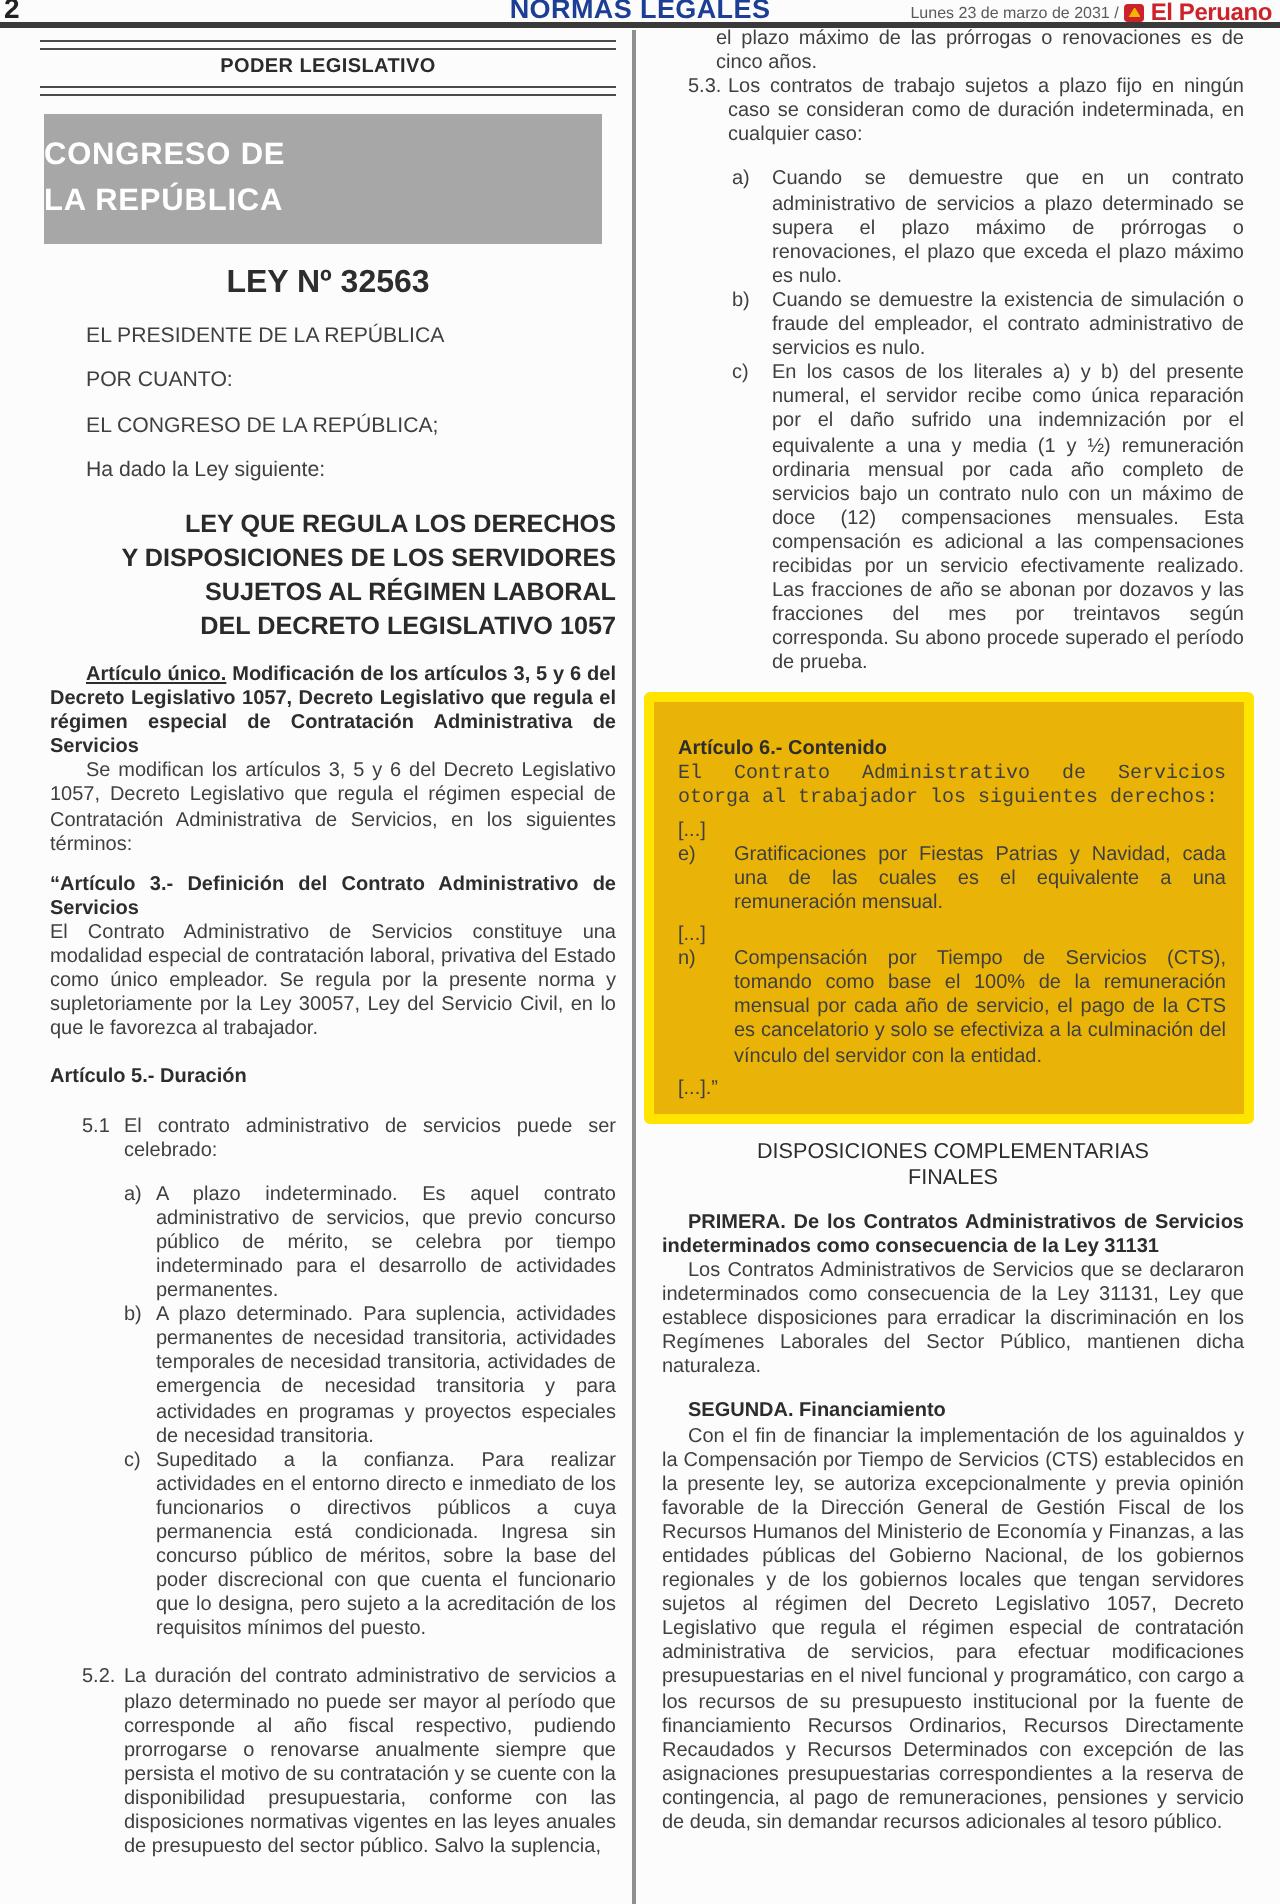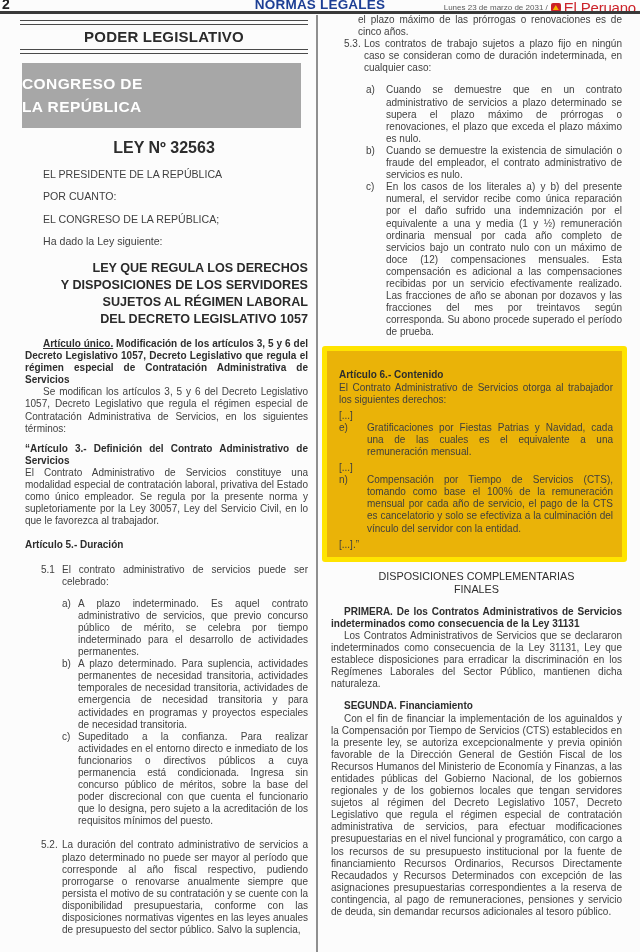--- a/index.html
+++ b/index.html
@@ -8,34 +8,34 @@
     position:relative; width:640px; height:952px; overflow:hidden;
     background:#fcfcfc; font-family:"Liberation Sans", sans-serif; color:#3f3f3f;
   }
   
   .masthead { position:absolute; top:-4px; left:0; width:640px; height:15px; }
   .mh-page { position:absolute; left:2px; top:0; font-size:14px; font-weight:bold; color:#222; }
   .mh-title { position:absolute; left:0; right:0; top:1px; text-align:center;
               font-size:13.5px; font-weight:bold; letter-spacing:.2px; color:#1c3e94; }
   .mh-right { position:absolute; right:4px; top:3px; font-size:8px; color:#5a5a5a;
               display:flex; align-items:center; gap:3px; }
-  .mh-brand { font-size:15px; font-weight:normal; color:#cc2229; letter-spacing:-.2px; }
+  .mh-brand { font-size:12px; font-weight:bold; color:#cc2229; letter-spacing:-.2px; }
   .logo { display:inline-block; width:10px; height:9px; background:#cc2229; border-radius:2px; position:relative; }
   .logo::after { content:""; position:absolute; left:2px; top:2px; width:6px; height:5px;
                  background:#f5b400; clip-path:polygon(0 100%,50% 0,100% 100%); }
   .top-rule { position:absolute; top:11px; left:0; width:640px; height:2.5px; background:#3a3a3a; }
   
   .divider { position:absolute; left:316px; top:15px; bottom:0; width:2px; background:#8f8f8f; }
   .col-l { position:absolute; left:20px; top:15px; width:288px; }
   .col-r { position:absolute; left:331px; top:14px; width:291px; }
   .body-txt { font-size:10px; line-height:12.1px; text-align:justify; }
   .bold { font-weight:bold; color:#2d2d2d; }
   
   .drule { height:5px; border-top:1.7px solid #4a4a4a; border-bottom:1.7px solid #4a4a4a; }
-  .banner-title { text-align:center; font-size:15px; font-weight:bold; color:#2b2b2b;
+  .banner-title { text-align:center; font-size:10px; font-weight:bold; color:#2b2b2b;
                   letter-spacing:.2px; padding:3px 0 4px; }
   .section-header { margin-top:5px; }
   
   .congress { margin:9px 7px 0 2px; background:#a7a7a7; color:#fff; text-align:left;
               font-weight:bold; font-size:15.5px; line-height:23px; padding:9px 0 10px; letter-spacing:.4px; }
   .law-number { margin-top:11px; text-align:center; font-size:16px; font-weight:bold; color:#2d2d2d; }
   .intro-line { margin:10.5px 0 0 23px; font-size:10.6px; }
   .law-title { margin-top:13px; text-align:right; font-size:12.6px; line-height:17px;
                font-weight:bold; color:#2a2a2a; }
   .tb { margin-left:5px; }               
@@ -48,21 +48,21 @@
   .l-num  { padding-left:42px; } .l-num  .marker { position:absolute; left:21px; }
   .l-let  { padding-left:58px; } .l-let  .marker { position:absolute; left:42px; }
   .r-num  { padding-left:33px; } .r-num  .marker { position:absolute; left:13px; }
   .r-let  { padding-left:55px; } .r-let  .marker { position:absolute; left:35px; }
   .continuation { padding-left:27px; }
   
   .hl-box { margin:8px -5px 0 -9px; border:5px solid #ffe400; border-radius:3px;
             background:#eab308; padding:18px 9px 6px 12px; }
   .hl-box .item { margin-top:0; }
   .hl-ellipsis { margin-top:4px; }
-  .hl-intro { margin-bottom:2px; }
+  .hl-intro { margin-bottom:2px;font-family:Liberation Mono, monospace; }
   .hl-let { padding-left:28px; } .hl-let .marker { position:absolute; left:0; }
   
   .disp-title { margin-top:8px; text-align:center; font-size:10.8px; font-weight:normal;
                 color:#2d2d2d; line-height:13px; }
 </style>
 </head>
 <body>
 
 <div class="page">
 

